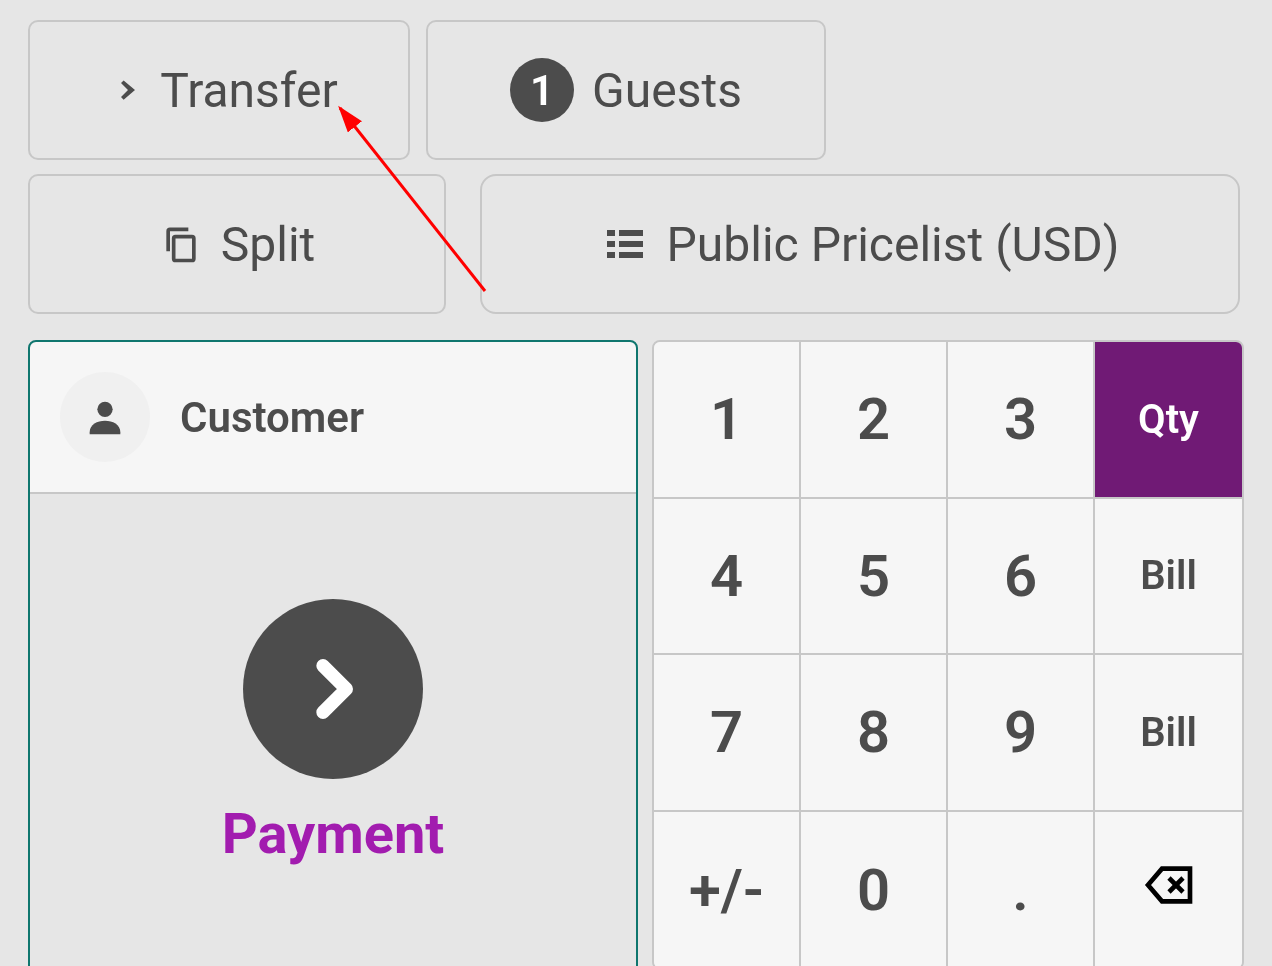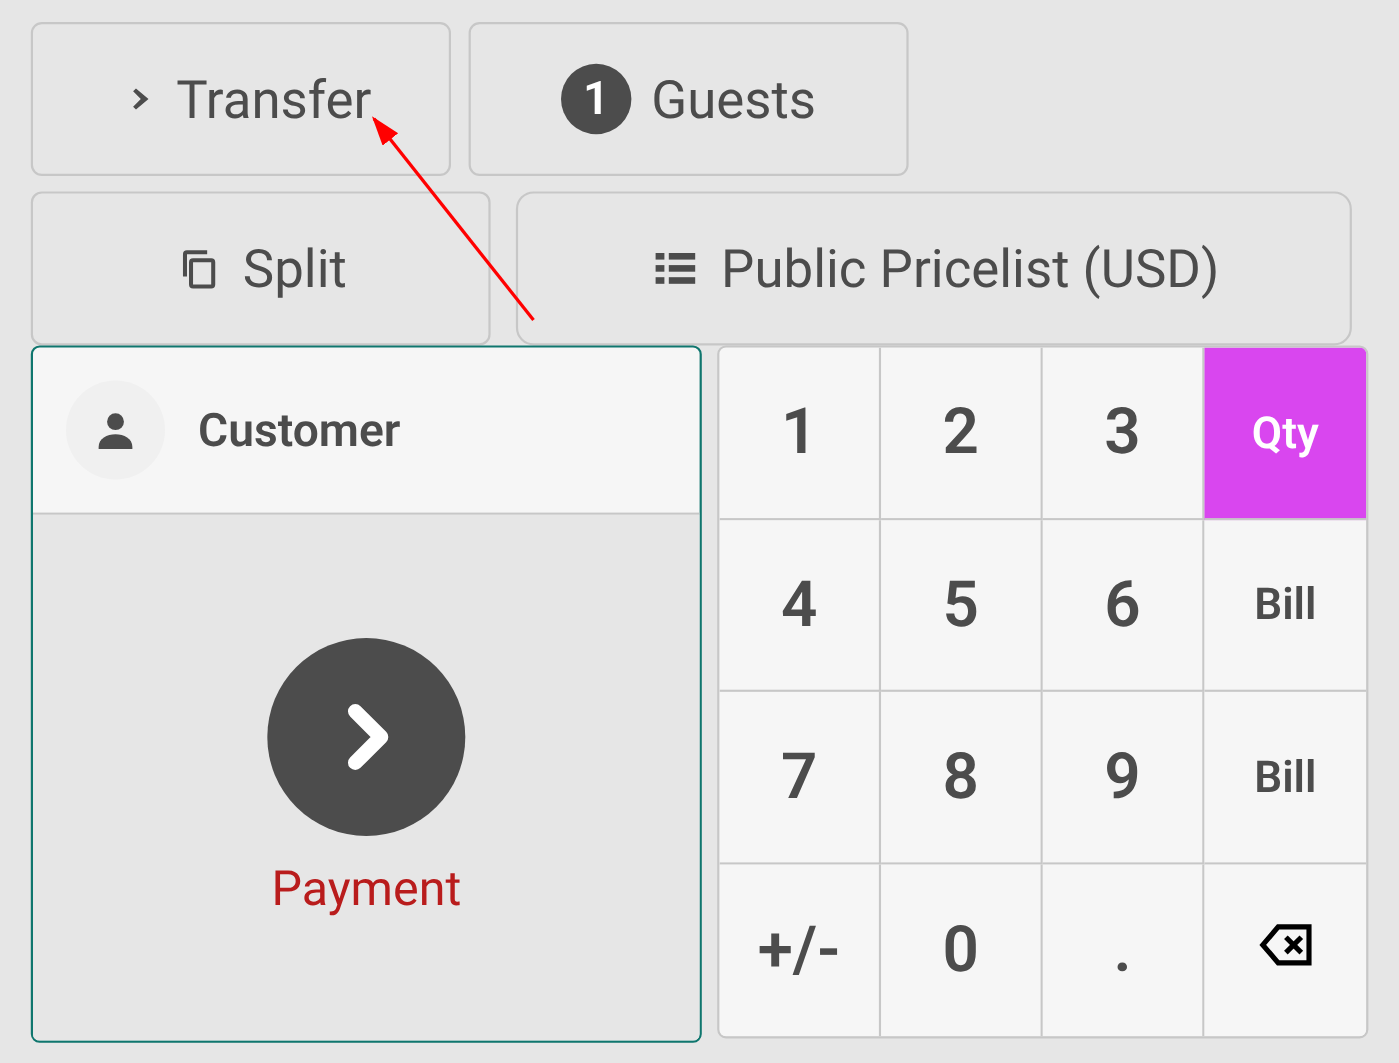--- a/index.html
+++ b/index.html
@@ -1,19 +1,19 @@
 <!DOCTYPE html>
 <html><head>
 <meta charset="utf-8">
 <style>
   * { box-sizing: border-box; margin: 0; padding: 0; font-family: -apple-system, BlinkMacSystemFont, "Segoe UI", Roboto, sans-serif; }
   body { background: #e6e6e6; width: 1272px; height: 966px; padding: 20px 28px; position: relative; }
   
   .top-buttons { display: flex; gap: 16px; margin-bottom: 14px; }
-  .top-buttons-row2 { display: flex; gap: 23px; }
+  .top-buttons-row2 { display: flex; gap: 34px; margin-bottom: 26px; }
   
   .ctrl-btn {
     border: 2px solid #c7c7c7;
     border-radius: 10px;
     background: #e6e6e6;
     display: flex;
     align-items: center;
     justify-content: center;
     gap: 18px;
     color: #4c4c4c;
@@ -54,37 +54,37 @@
   
   .payment-area {
     height: 478px; display: flex; flex-direction: column;
     align-items: center; justify-content: center; gap: 22px;
     background: #e6e6e6;
   }
   .payment-circle {
     width: 180px; height: 180px; border-radius: 50%; background: #4c4c4c;
     display: flex; align-items: center; justify-content: center;
   }
-  .payment-label { font-size: 44px; color: #b91c1c; font-weight: 400; }
+  .payment-label { font-size: 56px; color: #a21caf; font-weight: 700; }
   
   .numpad {
     flex: 1; display: grid; grid-template-columns: repeat(4, 1fr);
     grid-template-rows: repeat(4, 1fr); gap: 0;
     border: 2px solid #c7c7c7; border-radius: 8px; overflow: hidden;
     height: 630px;
   }
   .key {
     border-right: 2px solid #c7c7c7;
     border-bottom: 2px solid #c7c7c7;
     display: flex; align-items: center; justify-content: center;
     font-size: 58px; color: #4c4c4c; font-weight: 600;
     background: #f6f6f6; cursor: pointer;
   }
   .key.side { font-size: 40px; }
-  .key.active { background: #d946ef; color: #fff; }
+  .key.active { background: #701a75; color: #fff; }
   .key:nth-child(4n) { border-right: none; }
   .key:nth-child(n+13) { border-bottom: none; }
   
   .arrow-anno {
     position: absolute;
     pointer-events: none;
   }
 </style>
 </head>
 <body>

